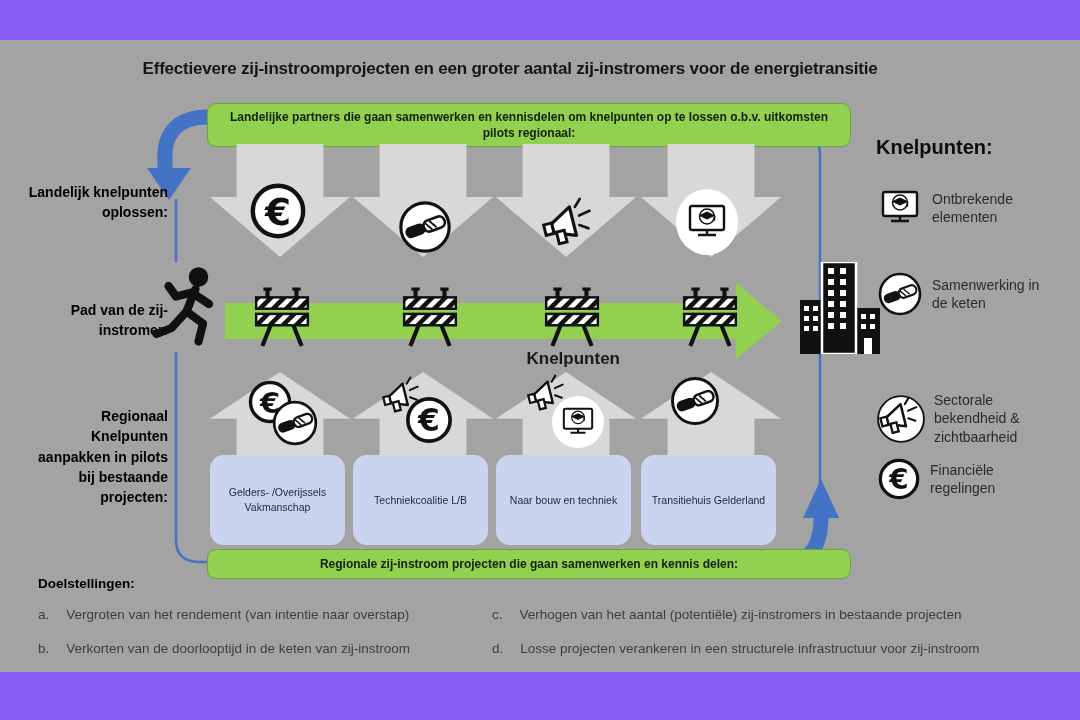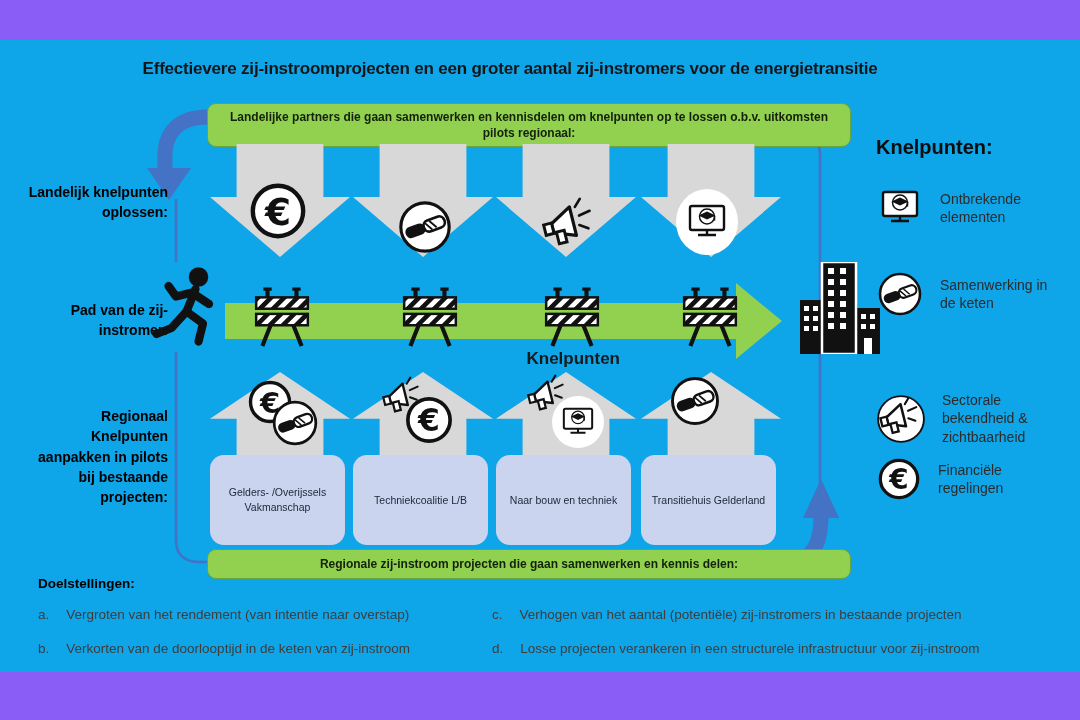--- a/index.html
+++ b/index.html
@@ -1,16 +1,16 @@
 <!DOCTYPE html>
 <html><head>
 <meta charset="utf-8">
 <style>
   html,body{margin:0;padding:0;background:#fff;}
-  .stage{position:relative;width:1080px;height:720px;overflow:hidden;background:#0ea5e9;
+  .stage{position:relative;width:1080px;height:720px;overflow:hidden;background:#a3a3a3;
          font-family:"Liberation Sans","DejaVu Sans",sans-serif;color:#111;}
   .bar{position:absolute;left:0;width:1080px;background:#8a5ef6;}
   .bar.top{top:0;height:40px;}
   .bar.bottom{top:672px;height:48px;}
   .title{position:absolute;left:0;top:59px;width:1020px;text-align:center;
          font-size:17px;font-weight:bold;color:#151515;letter-spacing:-0.2px;}
   .banner{position:absolute;left:207px;width:644px;background:#92d050;border:1px solid #69a53d;
           border-radius:9px;display:flex;align-items:center;justify-content:center;text-align:center;
           font-size:12px;font-weight:bold;color:#14210b;line-height:1.35;padding:0 18px;box-sizing:border-box;}
   .banner.top{top:103px;height:44px;}
@@ -24,21 +24,21 @@
   .icon-bubble{position:absolute;background:#fff;border-radius:50%;display:flex;align-items:center;justify-content:center;}
   .path-shaft{position:absolute;left:225px;top:303px;width:513px;height:36px;background:#92d050;}
   .path-head{position:absolute;left:736px;top:283px;width:46px;height:76px;background:#92d050;
              clip-path:polygon(0 0,100% 50%,0 100%);}
   .path-label{position:absolute;left:380px;top:349px;width:240px;text-align:right;
               font-size:17px;font-weight:bold;color:#1a1a1a;}
   .region-box{position:absolute;top:455px;width:135px;height:90px;background:#cbd4ef;border-radius:14px;
               display:flex;align-items:center;justify-content:center;text-align:center;
               font-size:10.5px;color:#22293a;line-height:1.4;padding:0 10px;box-sizing:border-box;}
   .legend-heading{position:absolute;left:876px;top:136px;font-size:20px;font-weight:bold;color:#0d0d0d;}
-  .legend-item{position:absolute;left:876px;display:flex;align-items:center;gap:16px;}
+  .legend-item{position:absolute;left:876px;display:flex;align-items:center;gap:8px;}
   .legend-item .label{width:122px;font-size:14px;color:#2b2b2b;line-height:1.32;}
   .goals-heading{position:absolute;left:38px;top:576px;font-size:13.5px;font-weight:bold;color:#000;}
   .goal{position:absolute;display:flex;gap:17px;font-size:13.5px;color:#3d3d3d;white-space:nowrap;}
   svg text{font-family:"DejaVu Sans","Liberation Sans",sans-serif;}
   .hidden-defs{position:absolute;width:0;height:0;overflow:hidden;}
 </style>
 </head>
 <body>
 
 <div class="stage">

